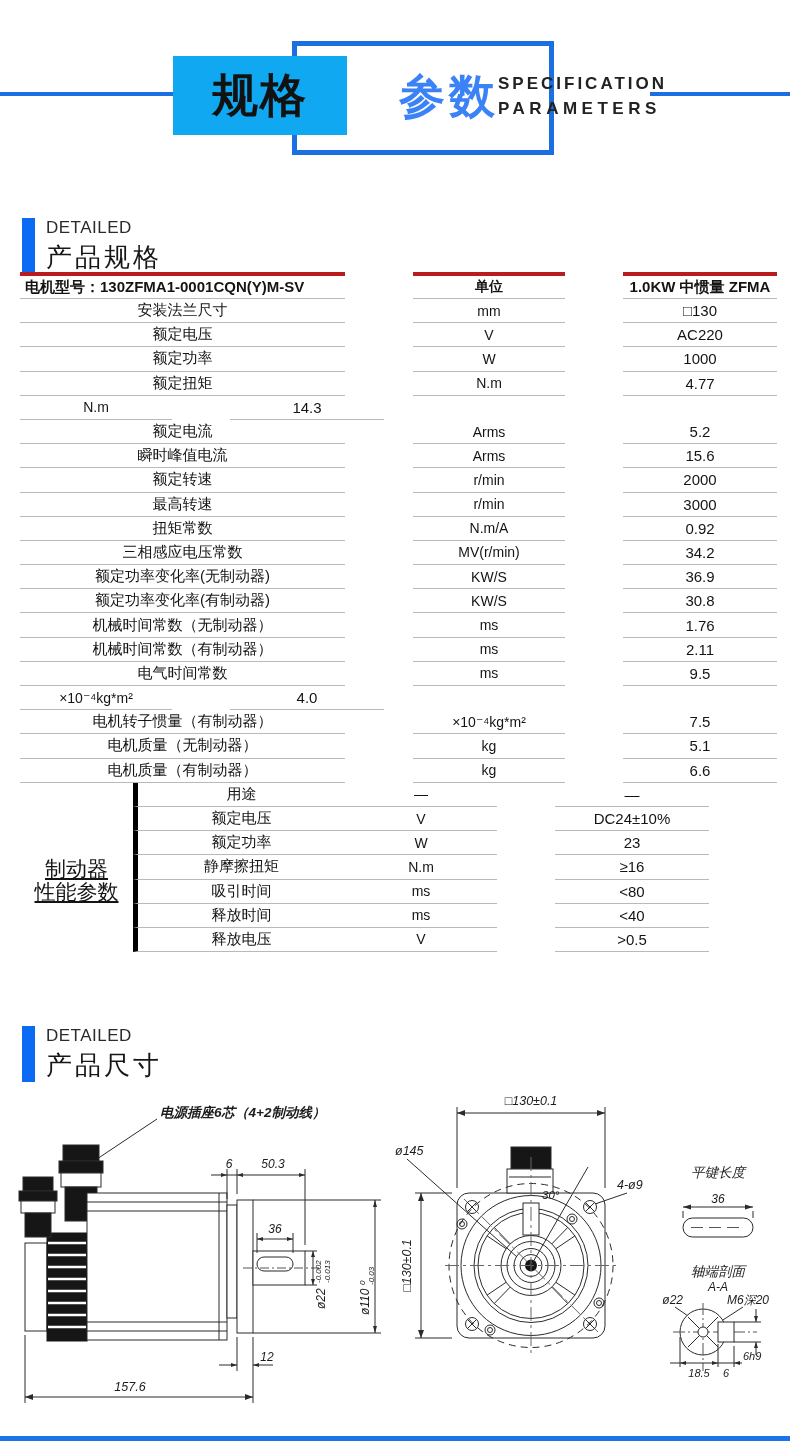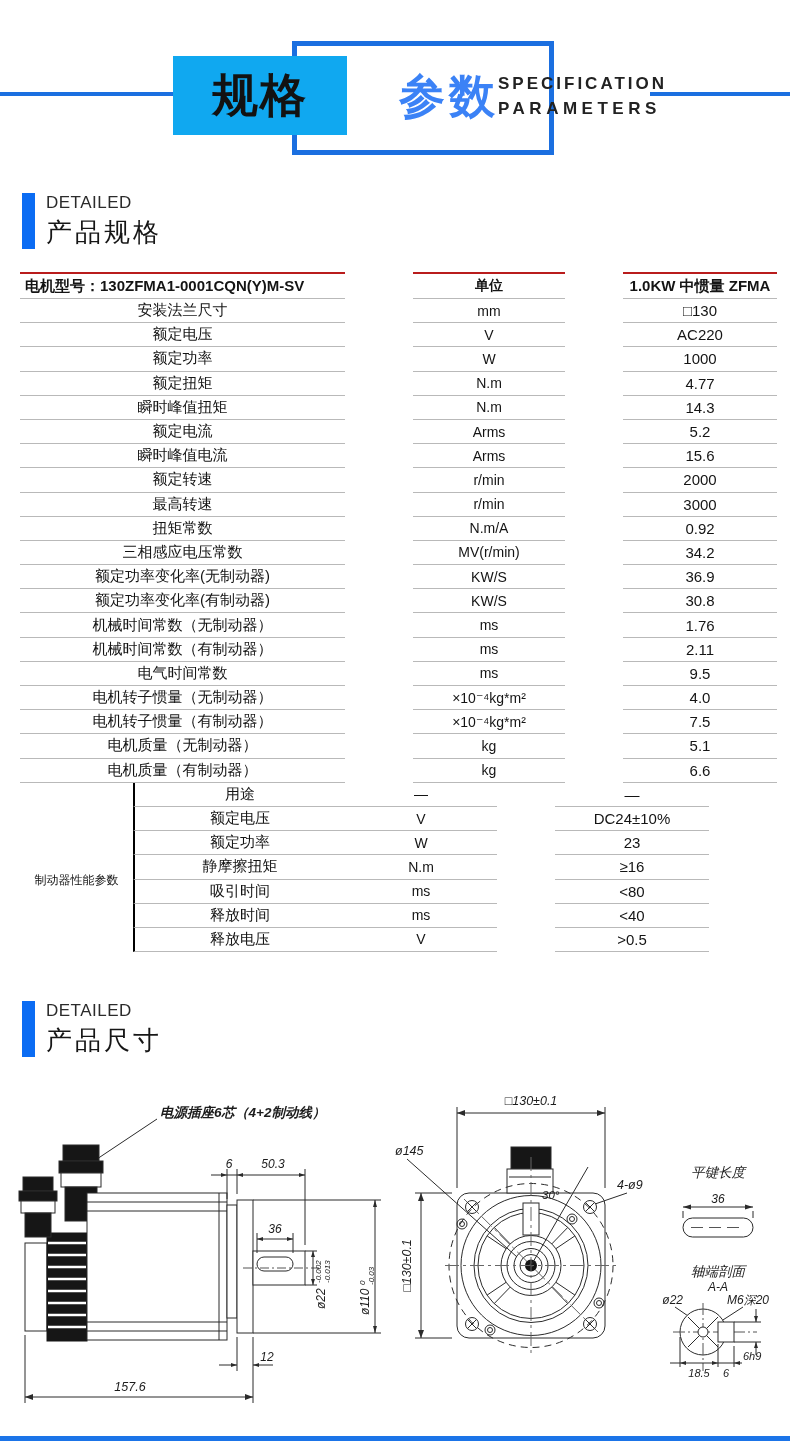--- a/index.html
+++ b/index.html
@@ -13,44 +13,44 @@
   .bline.right{left:650px;width:140px;}
   .outline-box{position:absolute;left:292px;top:41px;width:252px;height:104px;border:5px solid #1b6fe0;background:#fff;}
   .solid-box{position:absolute;left:173px;top:56px;width:174px;height:79px;background:#10a8f0;
              display:flex;align-items:center;justify-content:center;font-size:46px;font-weight:700;color:#121212;letter-spacing:2px;}
   .banner-cn2{position:absolute;left:362px;top:66px;font-size:46px;font-weight:700;color:#3b82f6;letter-spacing:4px;margin-left:37px;}
   .banner-en{position:absolute;left:498px;top:74px;color:#222;}
   .banner-en .l1{font-size:17px;font-weight:700;letter-spacing:3px;}
   .banner-en .l2{font-size:17px;font-weight:700;letter-spacing:4.5px;margin-top:5px;}
 
   
-  .sec{position:absolute;left:22px;display:flex;}
+  .sec{position:absolute;left:22px;display:flex;margin-top:25px;}
   .sec .bar{width:13px;height:56px;background:#0b6cf3;margin-right:11px;}
   .sec .eyebrow{font-size:17px;color:#2b2b2b;line-height:19px;letter-spacing:0.5px;}
   .sec .title{font-size:26px;color:#161616;line-height:40px;letter-spacing:3px;}
   .sec1{top:193px;}
   .sec2{top:1001px;}
 
   
   .table{position:absolute;left:20px;top:272px;width:757px;}
   .trow{display:flex;height:24.2px;}
   .trow.thead{height:27px;}
   .cell{box-sizing:border-box;display:flex;align-items:center;justify-content:center;
         font-size:15px;color:#141414;border-bottom:1px solid #b9b9b9;white-space:nowrap;}
   .cn{width:325px;margin-right:68px;}
   .cu{width:152px;margin-right:58px;font-size:14px;}
   .cv{width:154px;}
-  .thead .cell{border-top:2px solid #b91c1c;font-weight:700;}
+  .thead .cell{border-top:4px solid #b91c1c;font-weight:700;}
   .thead .cn{justify-content:flex-start;padding-left:5px;font-size:15px;}
   .gsp{box-sizing:border-box;width:113px;}
   .gsp.last{border-bottom:1px solid #b9b9b9;}
-  .csub{box-sizing:border-box;width:212px;border-left:2px solid #000000;}
+  .csub{box-sizing:border-box;width:212px;border-left:5px solid #000000;}
   .brake-label{position:absolute;left:0;top:511px;width:113px;height:194px;
-               display:flex;flex-direction:row;align-items:center;justify-content:center;
-               font-size:12px;line-height:23px;color:#141414;text-align:center;}
+               display:flex;flex-direction:column;align-items:center;justify-content:center;
+               font-size:21px;line-height:23px;color:#141414;text-align:center;text-decoration:underline;}
 
   
   .drawing{position:absolute;left:15px;top:1085px;font-style:italic;}
   svg text{fill:#1c1c1c;font-family:"Liberation Sans","DejaVu Sans",sans-serif;}
 
   .bottom-bar{position:absolute;left:0;top:1436px;width:790px;height:5px;background:#1b74e8;}
 </style>
 </head>
 <body>
 
@@ -97,21 +97,20 @@
         <div class="cell cn">额定功率</div>
         <div class="cell cu">W</div>
         <div class="cell cv">1000</div>
       </div>
     <div class="trow">
         <div class="cell cn">额定扭矩</div>
         <div class="cell cu">N.m</div>
         <div class="cell cv">4.77</div>
       </div>
     <div class="trow">
-        <div class="cell cn">瞬时峰值扭矩</div>
         <div class="cell cu">N.m</div>
         <div class="cell cv">14.3</div>
       </div>
     <div class="trow">
         <div class="cell cn">额定电流</div>
         <div class="cell cu">Arms</div>
         <div class="cell cv">5.2</div>
       </div>
     <div class="trow">
         <div class="cell cn">瞬时峰值电流</div>
@@ -157,21 +156,20 @@
         <div class="cell cn">机械时间常数（有制动器）</div>
         <div class="cell cu">ms</div>
         <div class="cell cv">2.11</div>
       </div>
     <div class="trow">
         <div class="cell cn">电气时间常数</div>
         <div class="cell cu">ms</div>
         <div class="cell cv">9.5</div>
       </div>
     <div class="trow">
-        <div class="cell cn">电机转子惯量（无制动器）</div>
         <div class="cell cu">×10⁻⁴kg*m²</div>
         <div class="cell cv">4.0</div>
       </div>
     <div class="trow">
         <div class="cell cn">电机转子惯量（有制动器）</div>
         <div class="cell cu">×10⁻⁴kg*m²</div>
         <div class="cell cv">7.5</div>
       </div>
     <div class="trow">
         <div class="cell cn">电机质量（无制动器）</div>

